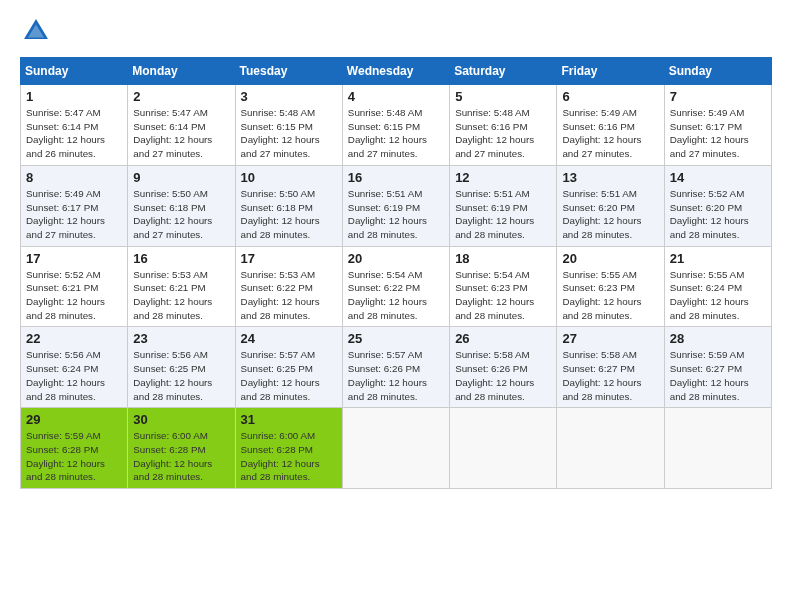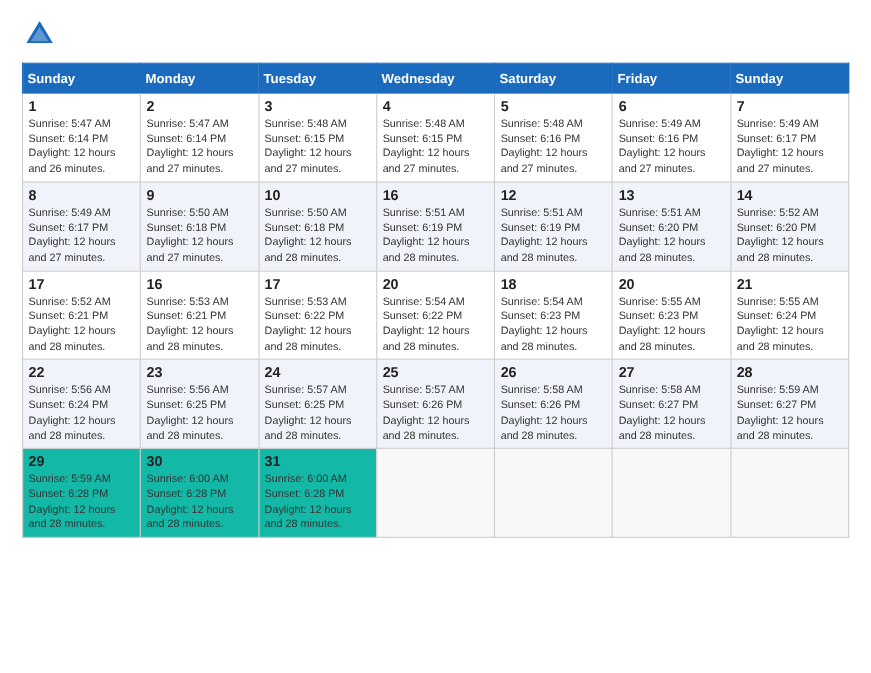--- a/index.html
+++ b/index.html
@@ -78,21 +78,21 @@
       border: 1px solid #ccc;
       padding: 4px 5px;
       width: 14.28%;
       height: 80px;
       background: #fff;
     }
     .calendar tr:nth-child(even) td {
       background: #f0f4fa;
     }
     .calendar tr:last-child td {
-      background: #14b8a6;
+      background: #84cc16;
     }
     .day-num {
       font-size: 13px;
       font-weight: bold;
       color: #222;
       display: block;
       margin-bottom: 2px;
     }
     .day-info {
       font-size: 9.8px;

